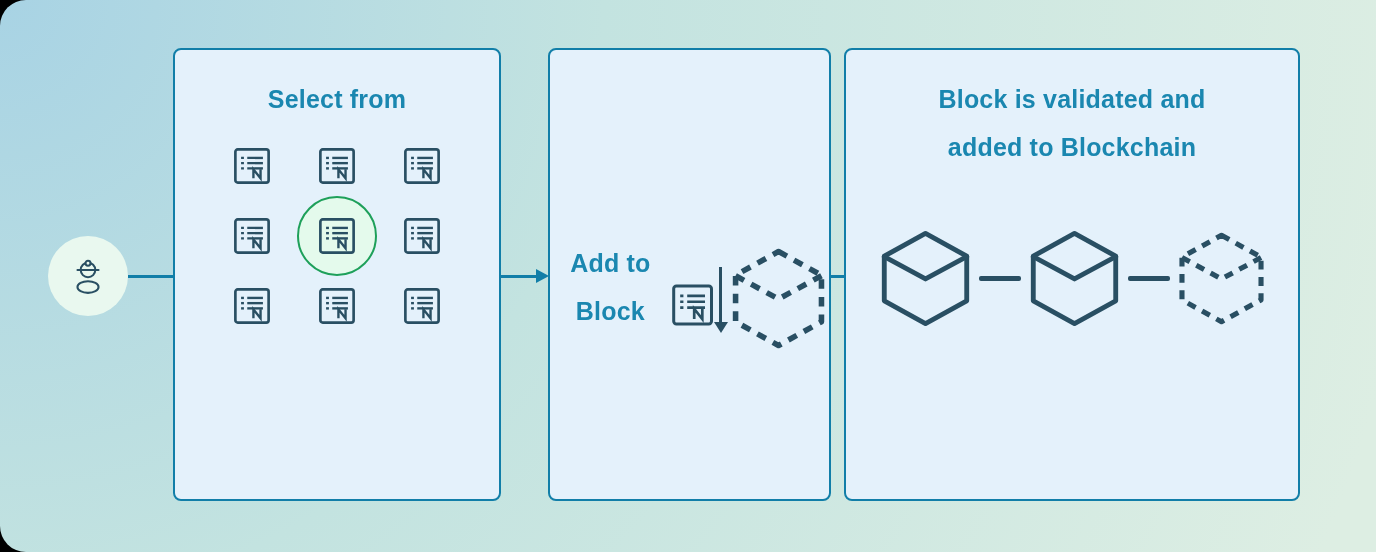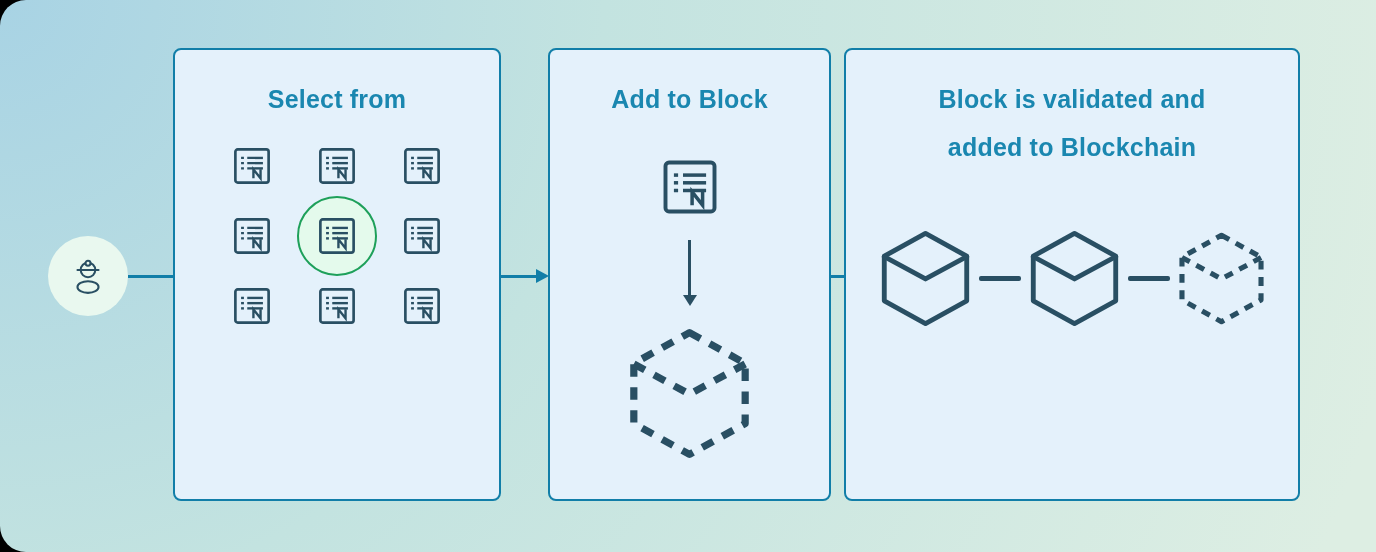--- a/index.html
+++ b/index.html
@@ -47,21 +47,21 @@
     display:grid;grid-template-columns:repeat(3,38px);grid-template-rows:repeat(3,38px);
     column-gap:47px;row-gap:32px;margin-top:24px;
   }
   .tx-cell{position:relative;width:38px;height:38px;}
   .tx-cell svg{position:relative;display:block;}
   .sel-ring{
     position:absolute;left:50%;top:50%;width:80px;height:80px;margin:-40px 0 0 -40px;
     border-radius:50%;background:var(--green_bg);border:2px solid var(--green);box-sizing:border-box;
   }
 
-  .col-center{display:flex;flex-direction:column;}
+  .col-center{display:flex;flex-direction:row;}
   .big-tx{margin-top:36px;}
   .down-arrow{margin-top:25px;display:flex;flex-direction:column;align-items:center;}
   .down-arrow .shaft{width:3px;height:55px;background:var(--dark);}
   .down-arrow .head{
     width:0;height:0;border-left:7px solid transparent;border-right:7px solid transparent;
     border-top:11px solid var(--dark);
   }
   .pending-cube{margin-top:22px;}
 
   .chain-row{display:flex;align-items:center;margin-top:59px;}

